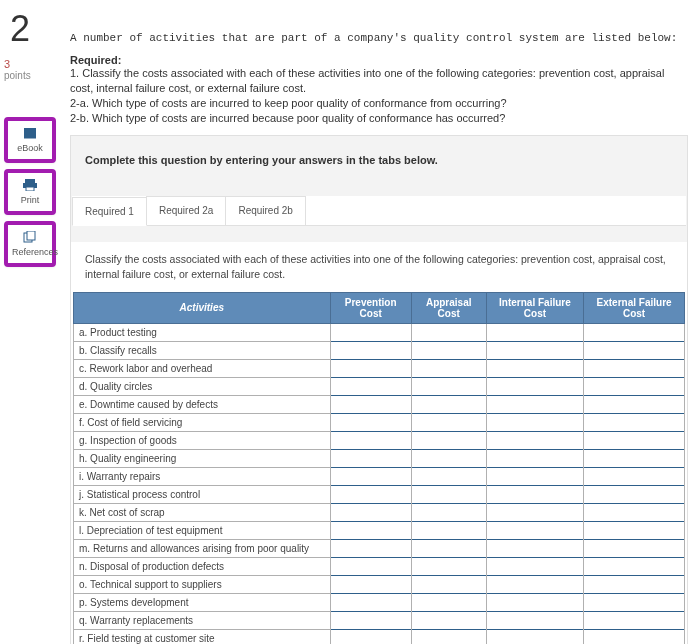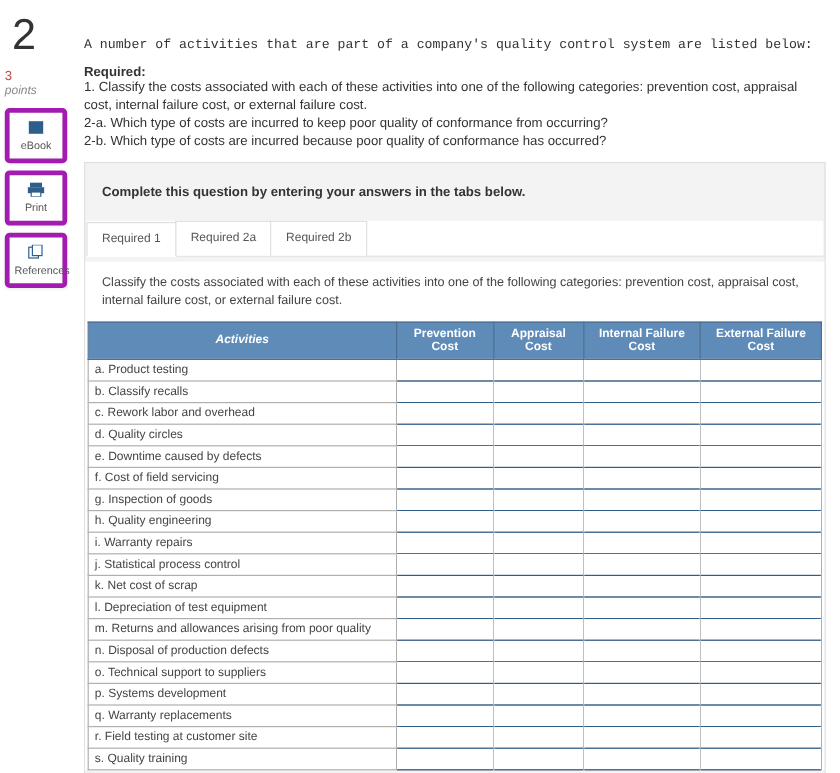--- a/index.html
+++ b/index.html
@@ -1,30 +1,30 @@
 <!DOCTYPE html>
 <html><head>
 <meta charset="utf-8">
 <style>
 * { box-sizing: border-box; margin: 0; padding: 0; }
 body { font-family: Arial, sans-serif; font-size: 11px; color: #333; width: 700px; background: #fff; }
 .container { display: flex; }
 .left-col { width: 60px; padding: 8px 4px; }
 .qnum { font-size: 36px; font-weight: 400; color: #333; margin-bottom: 8px; padding-left: 6px; }
 .points-num { color: #b94a48; font-size: 11px; }
-.points-lbl { color: #888; font-size: 10px; margin-bottom: 9px; font-style: italic; }
+.points-lbl { color: #888; font-size: 10px; margin-bottom: 36px; }
 .tool-btn { background: #fff; border: 4px solid #a21caf; border-radius: 4px; padding: 6px 4px; margin-bottom: 6px; text-align: center; cursor: pointer; font-size: 9px; color: #555; box-shadow: 0 1px 2px rgba(0,0,0,0.05); }
 .tool-icon { display: block; margin: 0 auto 2px; }
 .main-col { flex: 1; padding: 8px 12px 0 10px; }
 .intro { font-size: 11px; color: #333; margin: 24px 0 10px; font-family: Liberation Mono, monospace; }
 .req-head { font-weight: bold; font-size: 11px; }
 .req-body { font-size: 11px; line-height: 1.35; margin-bottom: 10px; }
 .card { background: #f3f3f3; border: 1px solid #e0e0e0; padding: 10px 0 0 0; margin-top: 6px; }
 .card-instr { font-weight: bold; font-size: 11px; padding: 8px 14px 14px; }
-.tabs { display: flex; background: #fff; border-bottom: 1px solid #e0e0e0; margin: 4px 1px; }
+.tabs { display: flex; background: #fff; border-bottom: 1px solid #e0e0e0; margin: 16px 1px; }
 .tab { padding: 8px 12px; font-size: 10px; color: #555; border: 1px solid #e0e0e0; border-bottom: none; margin-right: -1px; cursor: pointer; background: #fff; }
 .tab.active { background: #fff; border-bottom: 1px solid #fff; position: relative; top: 1px; }
 .tab-desc { font-size: 10.5px; color: #444; padding: 10px 14px; background: #fff; line-height: 1.4; }
 .tbl-wrap { padding: 0 2px; background: #fff; }
 table { width: 100%; border-collapse: collapse; font-size: 10px; }
 th { background: #5f8bb8; color: #fff; border: 1px solid #4a6e94; padding: 4px 3px; text-align: center; font-weight: bold; }
 th.act-h { width: 42%; font-style: italic; }
 td { border: 1px solid #b0b0b0; padding: 3px 5px; height: 16px; color: #444; }
 td.act { text-align: left; }
 td.cell { background: #fff; position: relative; }

